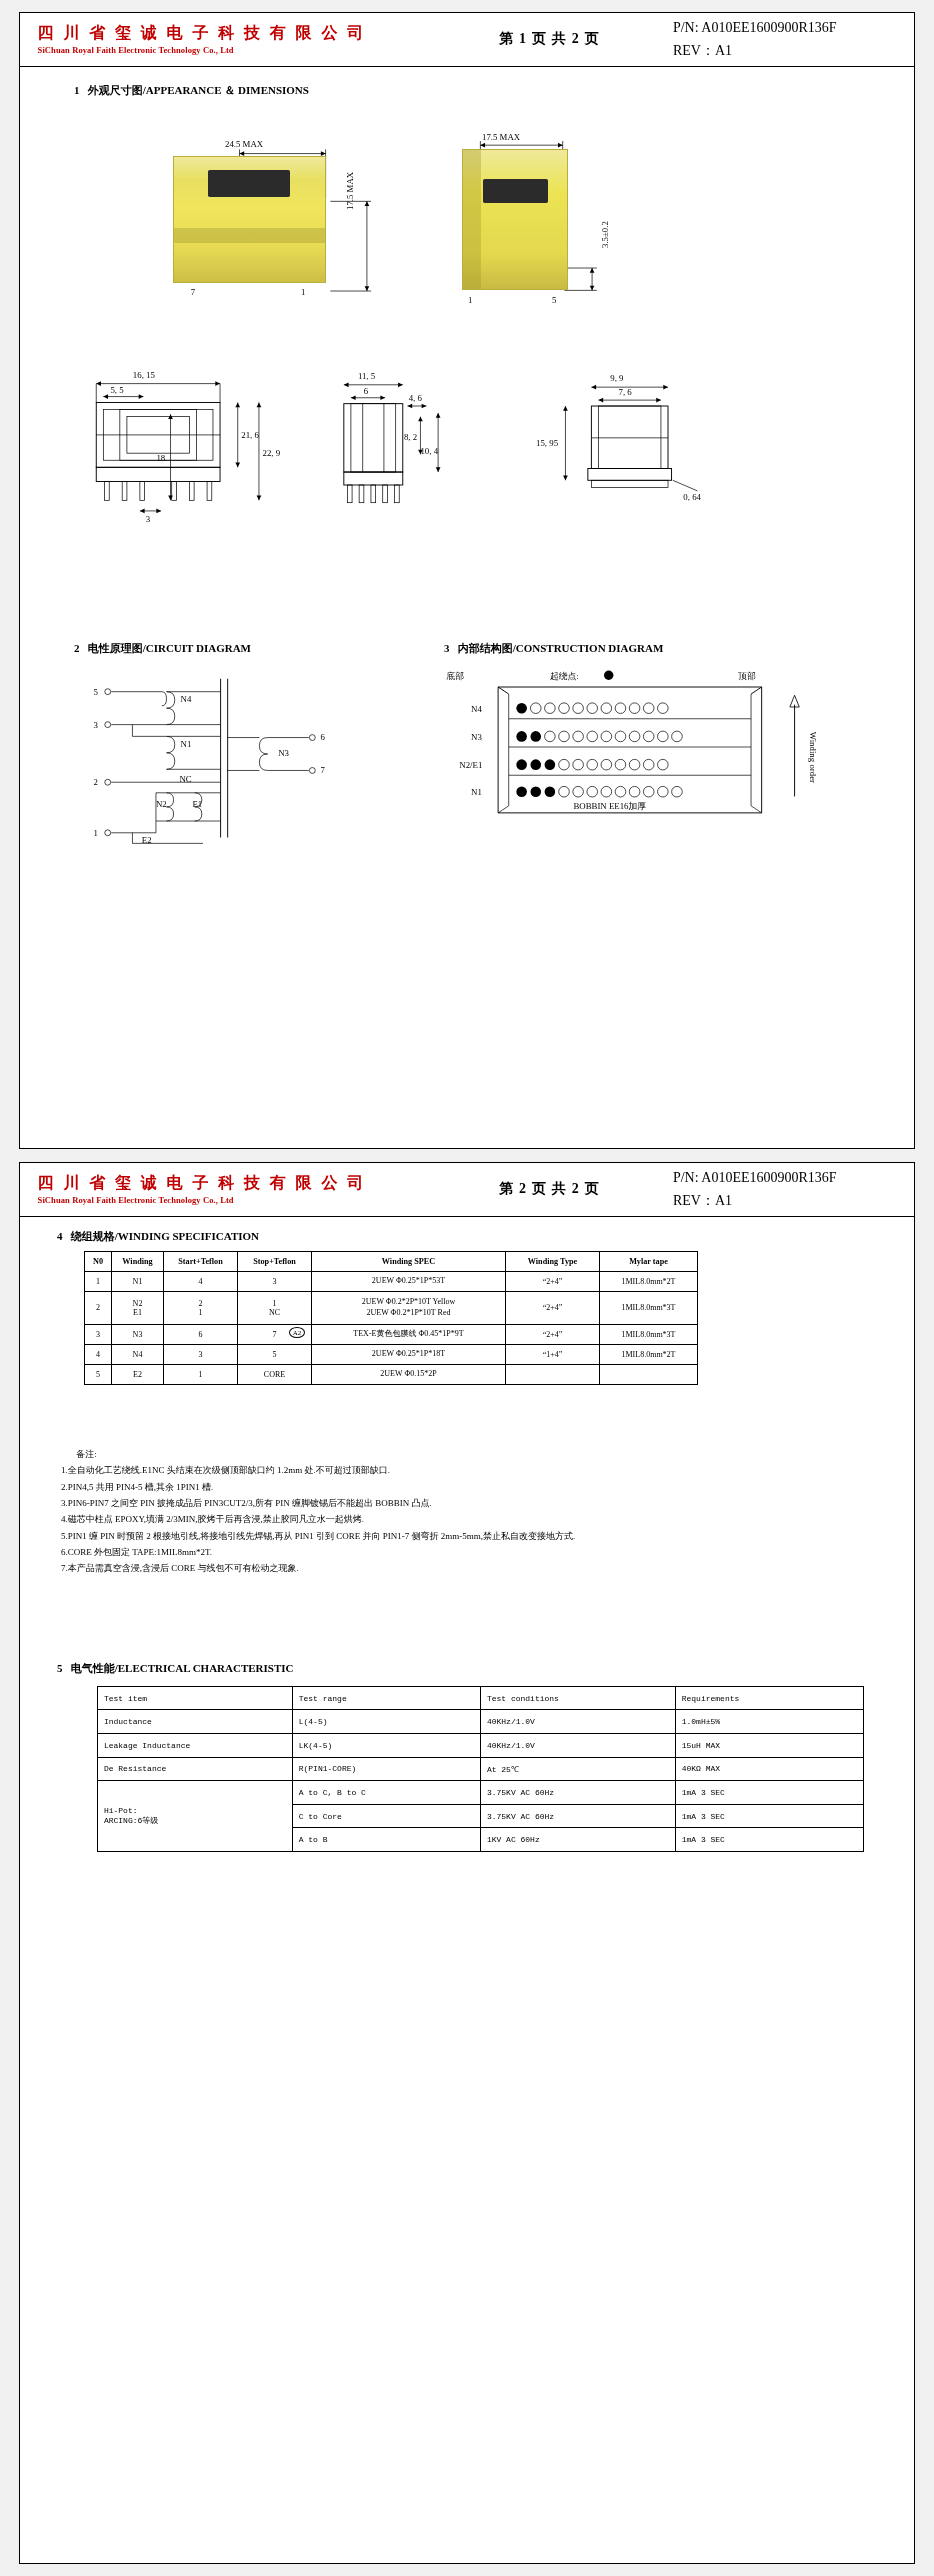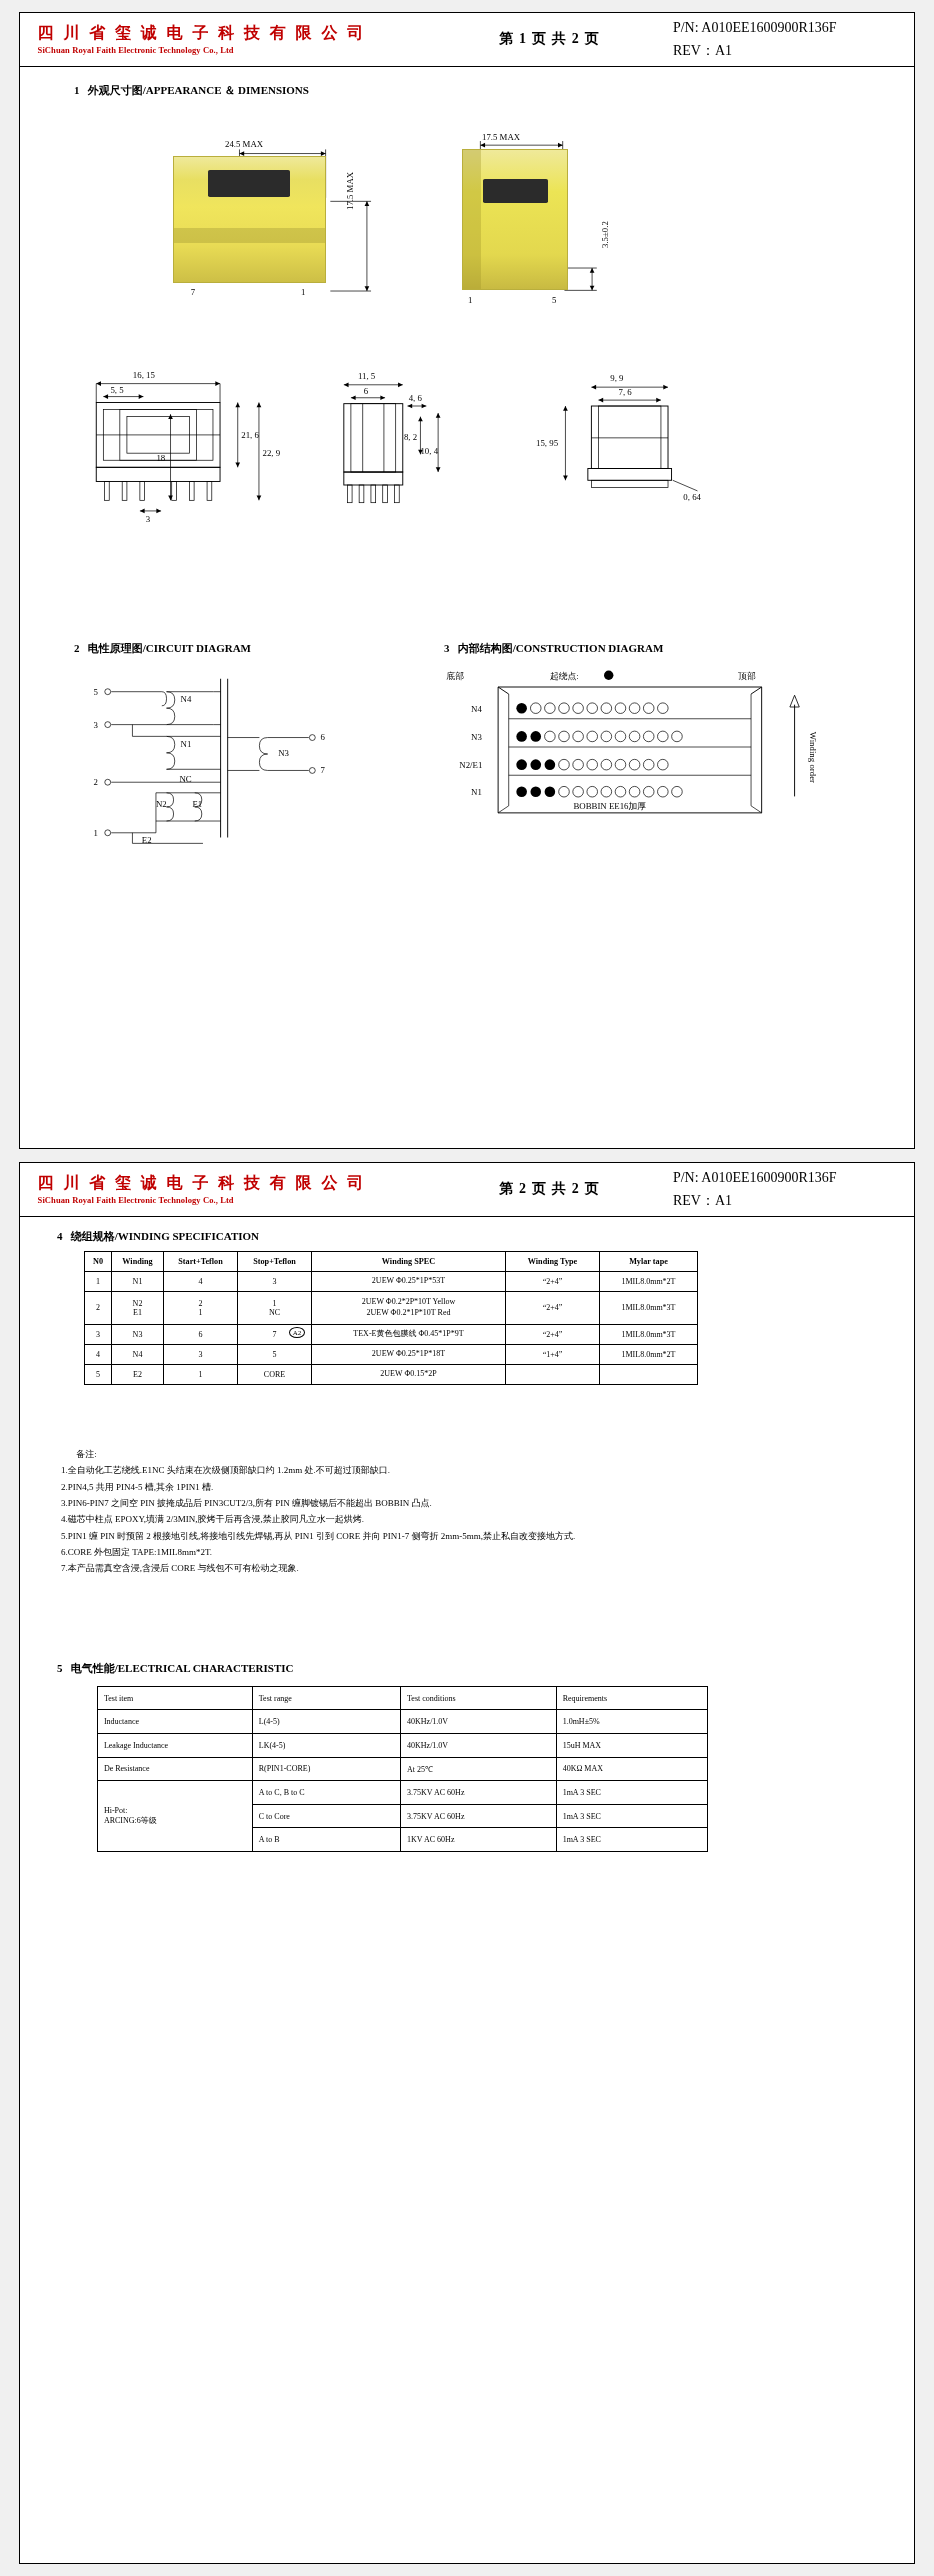--- a/index.html
+++ b/index.html
@@ -156,23 +156,23 @@
     font-family: "Liberation Serif", serif;
     font-size: 9px;
     line-height: 1.82;
   }
   .notes .nt-head { padding-left: 15.3px; }
 
   .p2-sec5 { position: absolute; left: 37px; top: 498px; }
   .elec-table {
     position: absolute; left: 77px; top: 523px;
     border-collapse: collapse;
-    font-family: Liberation Serif, serif;
+    font-family: Liberation Mono, monospace;
     font-size: 8px;
-    width: 611px;
+    width: 767px;
   }
   .elec-table th, .elec-table td {
     border: 0.6px solid #000;
     padding: 3.5px 5.9px;
     text-align: left;
     height: 23.6px;
     font-weight: normal;
   }
 
   svg { display: block; }

